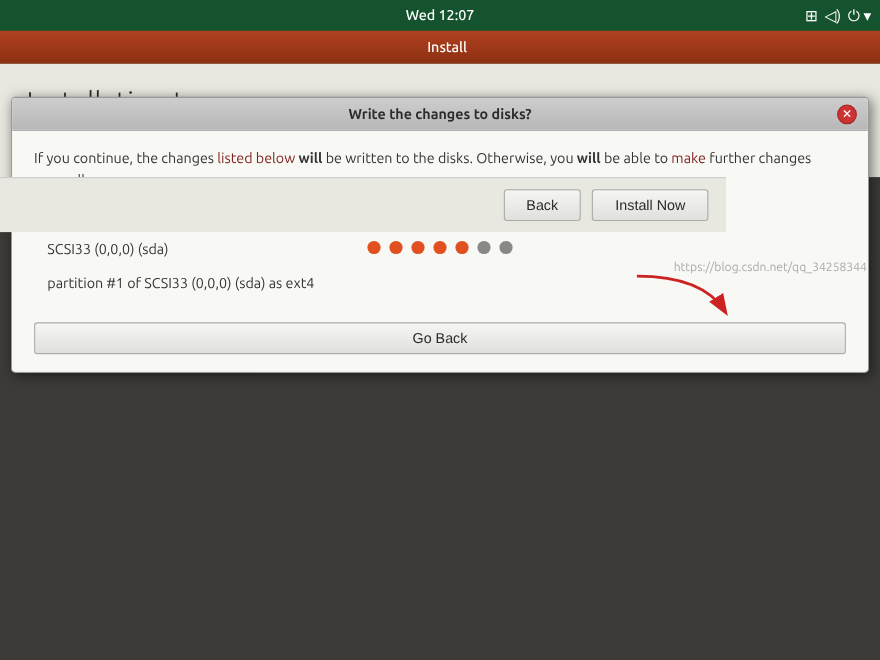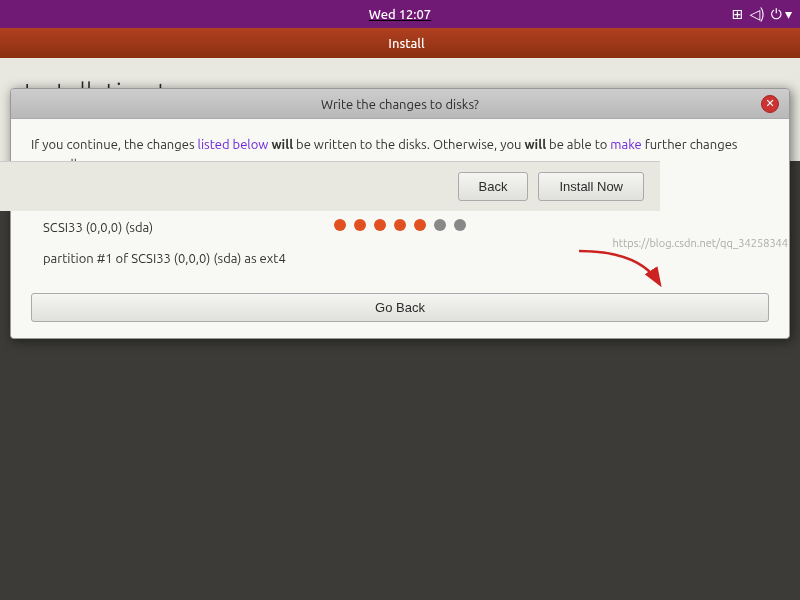--- a/index.html
+++ b/index.html
@@ -9,27 +9,26 @@
       height: 600px;
       font-family: Ubuntu, 'DejaVu Sans', sans-serif;
       font-size: 13px;
       background: #3c3b37;
       overflow: hidden;
       position: relative;
     }
 
     
     .topbar {
-      background: #701a75;
+      background: #14532d;
       height: 28px;
       display: flex;
       align-items: center;
       justify-content: center;
       position: relative;
-      text-decoration: underline;
     }
 
     .topbar-time {
       color: #fff;
       font-size: 13px;
       font-weight: 500;
     }
 
     .topbar-icons {
       position: absolute;
@@ -111,21 +110,21 @@
       justify-content: space-between;
       padding: 0 10px;
       border-bottom: 1px solid #aaa;
       border-radius: 4px 4px 0 0;
     }
 
     .dialog-title-text {
       flex: 1;
       text-align: center;
       font-size: 13px;
-      font-weight: 400;
+      font-weight: 700;
       color: #2c2c2c;
     }
 
     .dialog-close-btn {
       width: 18px;
       height: 18px;
       background: #cc3333;
       border-radius: 50%;
       border: 1px solid #aa2222;
       display: flex;
@@ -145,21 +144,21 @@
     }
 
     .dialog-body p {
       color: #333;
       font-size: 13px;
       line-height: 1.5;
       margin-bottom: 12px;
     }
 
     .dialog-body .highlight-blue {
-      color: #6d28d9;
+      color: #7f1d1d;
     }
 
     .dialog-body .highlight-bold {
       font-weight: bold;
     }
 
     .partition-info {
       margin-bottom: 8px;
       color: #333;
       font-size: 13px;

